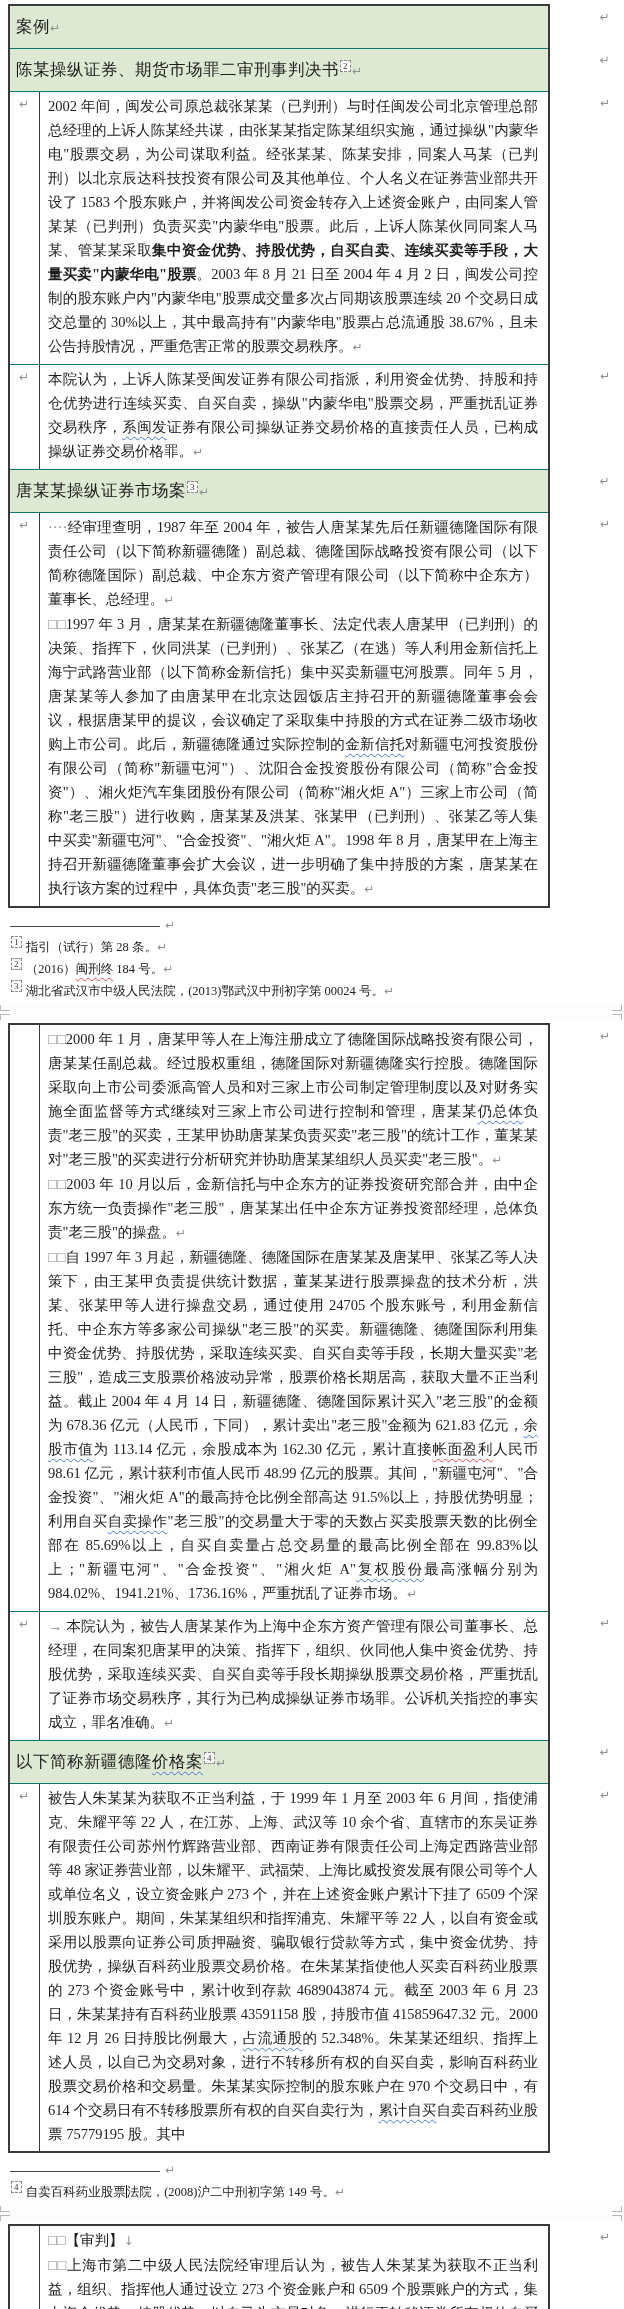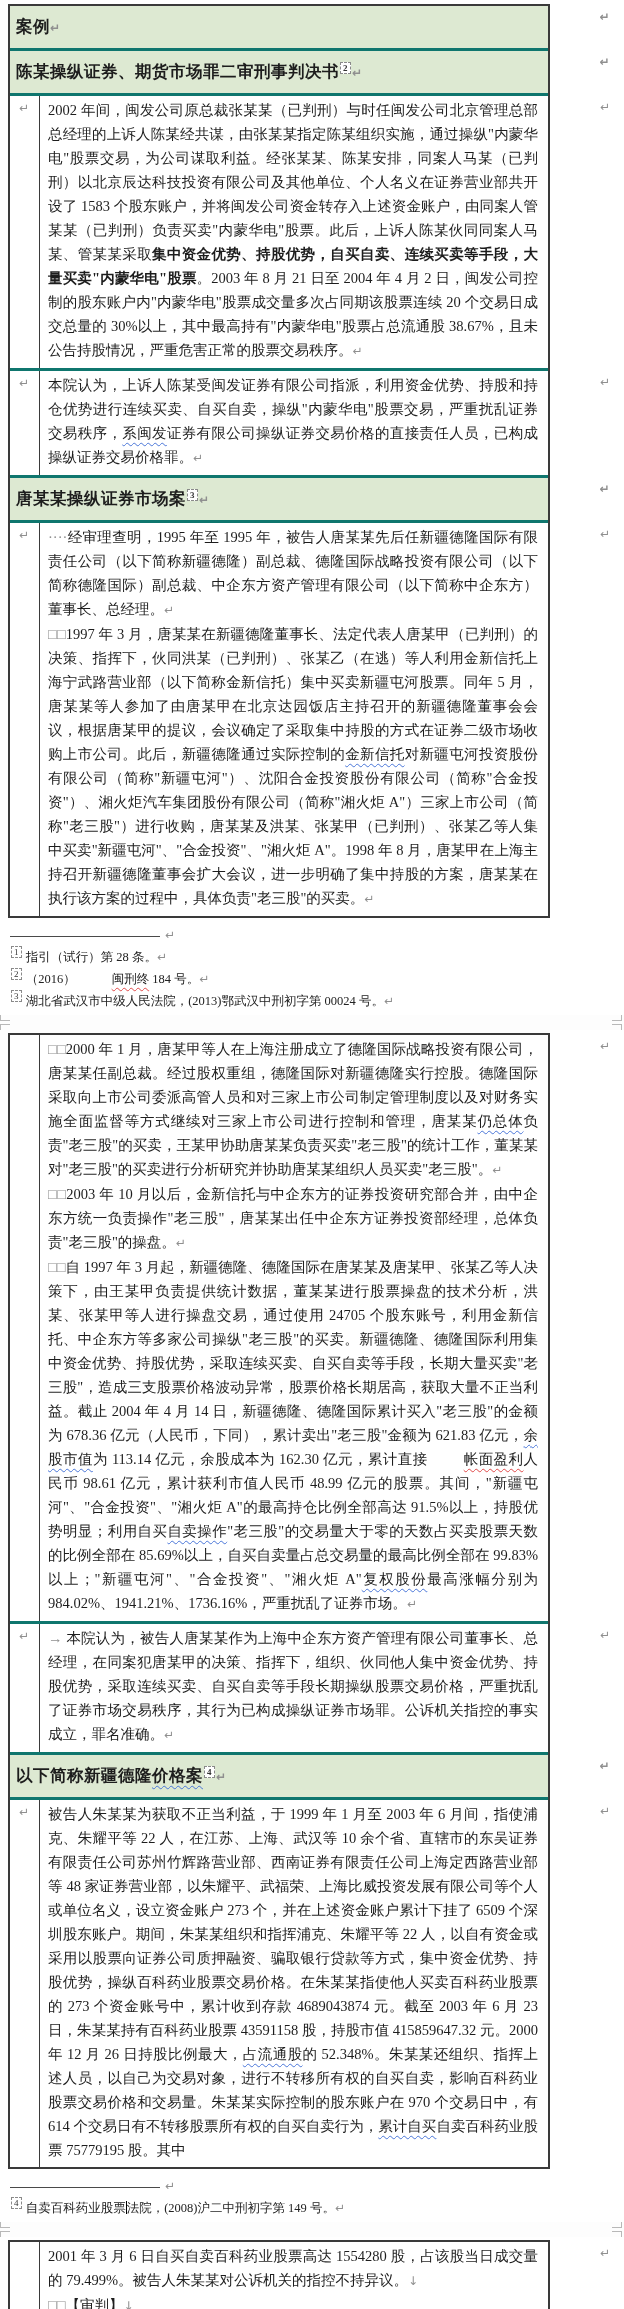--- a/index.html
+++ b/index.html
@@ -3,32 +3,32 @@
 <meta charset="utf-8">
 <style>
   html,body{margin:0;padding:0;}
   body{
     width:624px;height:2309px;overflow:hidden;background:#ffffff;
     font-family:"Liberation Serif","DejaVu Serif",serif;
     color:#1d1d1d;
   }
   .doc{padding:4px 0 0 8px;position:relative;width:616px;}
   .tbl{width:538px;border:2px solid #3a3a3a;background:#fff;}
-  .row{position:relative;border-top:3px solid #0f766e;}
+  .row{position:relative;border-top:1px solid #0f766e;}
   .tbl .row:first-child{border-top:none;}
   .brow{display:flex;}
-  .hrow{background:#dde9d2;padding:10px 8px 10px 6px;font-size:16.5px;letter-spacing:.5px;font-weight:bold;}
+  .hrow{background:#dde9d2;padding:10px 8px 10px 6px;font-size:16.5px;letter-spacing:.5px;}
   .lcell{flex:0 0 30px;width:30px;border-right:1px solid #3a3a3a;padding:2px 0 0 9px;box-sizing:border-box;}
   .ccell{flex:1;padding:2px 10px 5px 8px;font-size:14.5px;line-height:24px;text-align:justify;box-sizing:border-box;}
   p.para{margin:0;}
   .pil{color:#8f8f8f;font-size:12px;font-family:"DejaVu Sans",sans-serif;}
   .rowmark{position:absolute;right:-62px;top:4px;}
   .seg-b{font-weight:bold;}
   .seg-wb{text-decoration:underline wavy #4a76d8 1px;text-underline-offset:4px;}
-  .seg-wr{text-decoration:underline wavy #e04a4a 1px;text-underline-offset:4px;margin-left:36px;}
+  .seg-wr{text-decoration:underline wavy #e04a4a 1px;text-underline-offset:4px;}
   .seg-dim{color:#8f8f8f;}
   .fnref{display:inline-block;border:1px dashed #8a8a8a;font-size:9px;line-height:10px;padding:0 2px;vertical-align:6px;margin:0 1px;color:#333;background:#fff;}
   .fnarea{font-size:12.5px;line-height:22px;margin:6px 0 2px 2px;color:#222;position:relative;width:560px;}
   .fnsep{display:inline-block;width:150px;border-top:1.5px solid #4a4a4a;vertical-align:middle;margin-right:5px;}
   .fnline{white-space:normal;}
   .caret{display:inline-block;width:1px;height:13px;background:#000;vertical-align:-2px;}
   .gap{position:relative;height:15px;margin:3px 0 3px -8px;width:624px;background:#fdfdfd;}
   .gap .ctl,.gap .ctr,.gap .cbl,.gap .cbr{position:absolute;width:9px;height:5px;}
   .gap .ctl{left:0;top:0;border-left:1px solid #b8b8b8;border-bottom:1px solid #b8b8b8;}
   .gap .ctr{right:2px;top:0;border-right:1px solid #b8b8b8;border-bottom:1px solid #b8b8b8;}
@@ -53,21 +53,21 @@
         <div class="lcell"><span class="pil">↵</span></div>
         <div class="ccell">
           <p class="para"><span>本院认为，上诉人陈某受闽发证券有限公司指派，利用资金优势、持股和持仓优势进行连续买卖、自买自卖，操纵"内蒙华电"股票交易，严重扰乱证券交易秩序，</span><span class="seg-wb">系闽发</span><span>证券有限公司操纵证券交易价格的直接责任人员，已构成操纵证券交易价格罪。</span><span class="pil">↵</span></p>
         </div>
         <span class="pil rowmark">↵</span>
       </div>
       <div class="row hrow"><span>唐某某操纵证券市场案</span><sup class="fnref">3</sup><span class="pil">↵</span><span class="pil rowmark">↵</span></div>
       <div class="row brow">
         <div class="lcell"><span class="pil">↵</span></div>
         <div class="ccell">
-          <p class="para"><span class="seg-dim">····</span><span>经审理查明，1995 年至 1995 年，被告人唐某某先后任新疆德隆国际有限责任公司（以下简称新疆德隆）副总裁、德隆国际战略投资有限公司（以下简称德隆国际）副总裁、中企东方资产管理有限公司（以下简称中企东方）董事长、总经理。</span><span class="pil">↵</span></p>
+          <p class="para"><span class="seg-dim">····</span><span>经审理查明，1987 年至 2004 年，被告人唐某某先后任新疆德隆国际有限责任公司（以下简称新疆德隆）副总裁、德隆国际战略投资有限公司（以下简称德隆国际）副总裁、中企东方资产管理有限公司（以下简称中企东方）董事长、总经理。</span><span class="pil">↵</span></p>
           <p class="para"><span class="seg-dim">□□</span><span>1997 年 3 月，唐某某在新疆德隆董事长、法定代表人唐某甲（已判刑）的决策、指挥下，伙同洪某（已判刑）、张某乙（在逃）等人利用金新信托上海宁武路营业部（以下简称金新信托）集中买卖新疆屯河股票。同年 5 月，唐某某等人参加了由唐某甲在北京达园饭店主持召开的新疆德隆董事会会议，根据唐某甲的提议，会议确定了采取集中持股的方式在证券二级市场收购上市公司。此后，新疆德隆通过实际控制的</span><span class="seg-wb">金新信托</span><span>对新疆屯河投资股份有限公司（简称"新疆屯河"）、沈阳合金投资股份有限公司（简称"合金投资"）、湘火炬汽车集团股份有限公司（简称"湘火炬 A"）三家上市公司（简称"老三股"）进行收购，唐某某及洪某、张某甲（已判刑）、张某乙等人集中买卖"新疆屯河"、"合金投资"、"湘火炬 A"。1998 年 8 月，唐某甲在上海主持召开新疆德隆董事会扩大会议，进一步明确了集中持股的方案，唐某某在执行该方案的过程中，具体负责"老三股"的买卖。</span><span class="pil">↵</span></p>
         </div>
         <span class="pil rowmark">↵</span>
       </div>
     </div>
     <div class="fnarea">
       <div><span class="fnsep"></span><span class="pil">↵</span></div>
       <div class="fnline"><sup class="fnref">1</sup> <span>指引（试行）第 28 条。</span><span class="pil">↵</span></div>
       <div class="fnline"><sup class="fnref">2</sup> <span>（2016）</span><span class="seg-wr">闽刑终</span><span> 184 号。</span><span class="pil">↵</span></div>
       <div class="fnline"><sup class="fnref">3</sup> <span>湖北省武汉市中级人民法院，(2013)鄂武汉中刑初字第 00024 号。</span><span class="pil">↵</span></div>
@@ -111,20 +111,19 @@
     <div class="gap">
       <i class="ctl"></i>
       <i class="ctr"></i>
       <i class="cbl"></i>
       <i class="cbr"></i>
     </div>
     <div class="tbl">
       <div class="row brow">
         <div class="lcell"></div>
         <div class="ccell">
-          <p class="para"><span>2001 年 3 月 6 日自买自卖百科药业股票高达 1554280 股，占该股当日成交量的 79.499%。被告人朱某某对公诉机关的指控不持异议。</span><span class="pil">↓</span></p>
           <p class="para"><span class="seg-dim">□□</span><span>【审判】</span><span class="pil">↓</span></p>
           <p class="para"><span class="seg-dim">□□</span><span>上海市第二中级人民法院经审理后认为，被告人朱某某为获取不正当利益，组织、指挥他人通过设立 273 个资金账户和 6509 个股票账户的方式，集中资金优势、持股优势，以自己为交易对象，进行不转移证券所有权的自买自卖，影响证券交易价格、交易量，情节严重，其行为已构成操纵证券交易价格罪。</span></p>
         </div>
         <span class="pil rowmark">↵</span>
       </div>
     </div>
   </div>
 
 </body></html>

